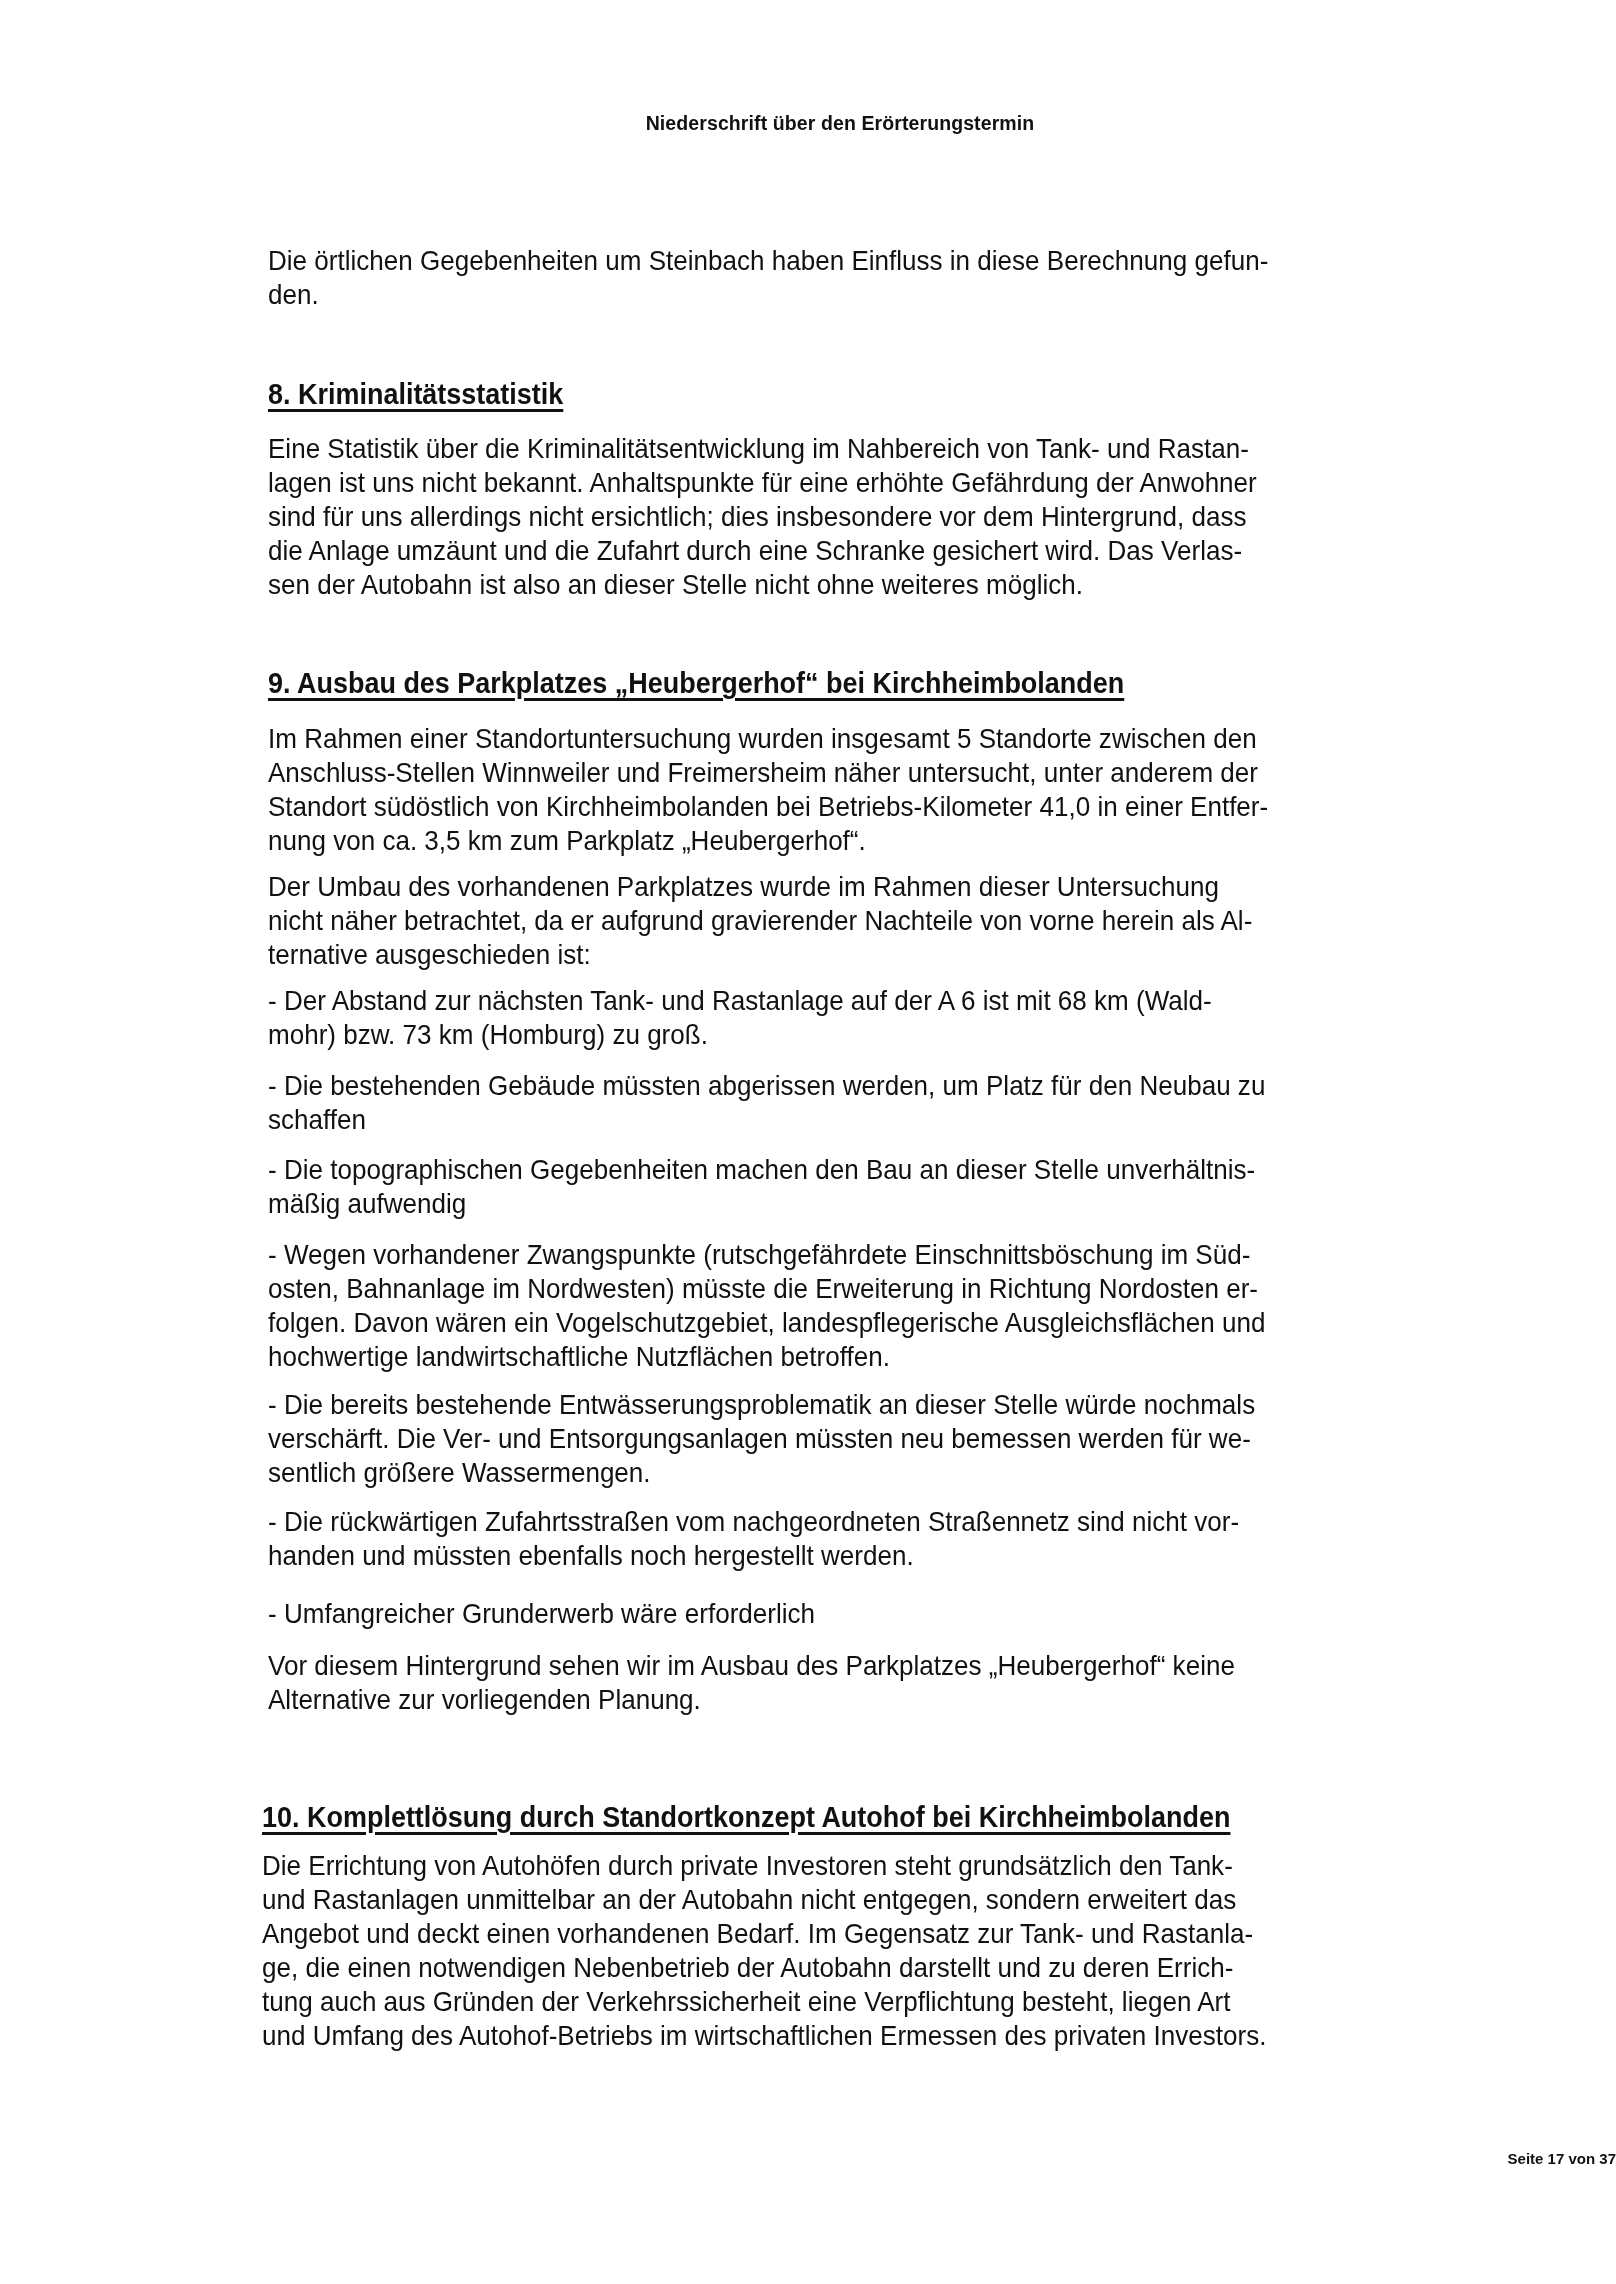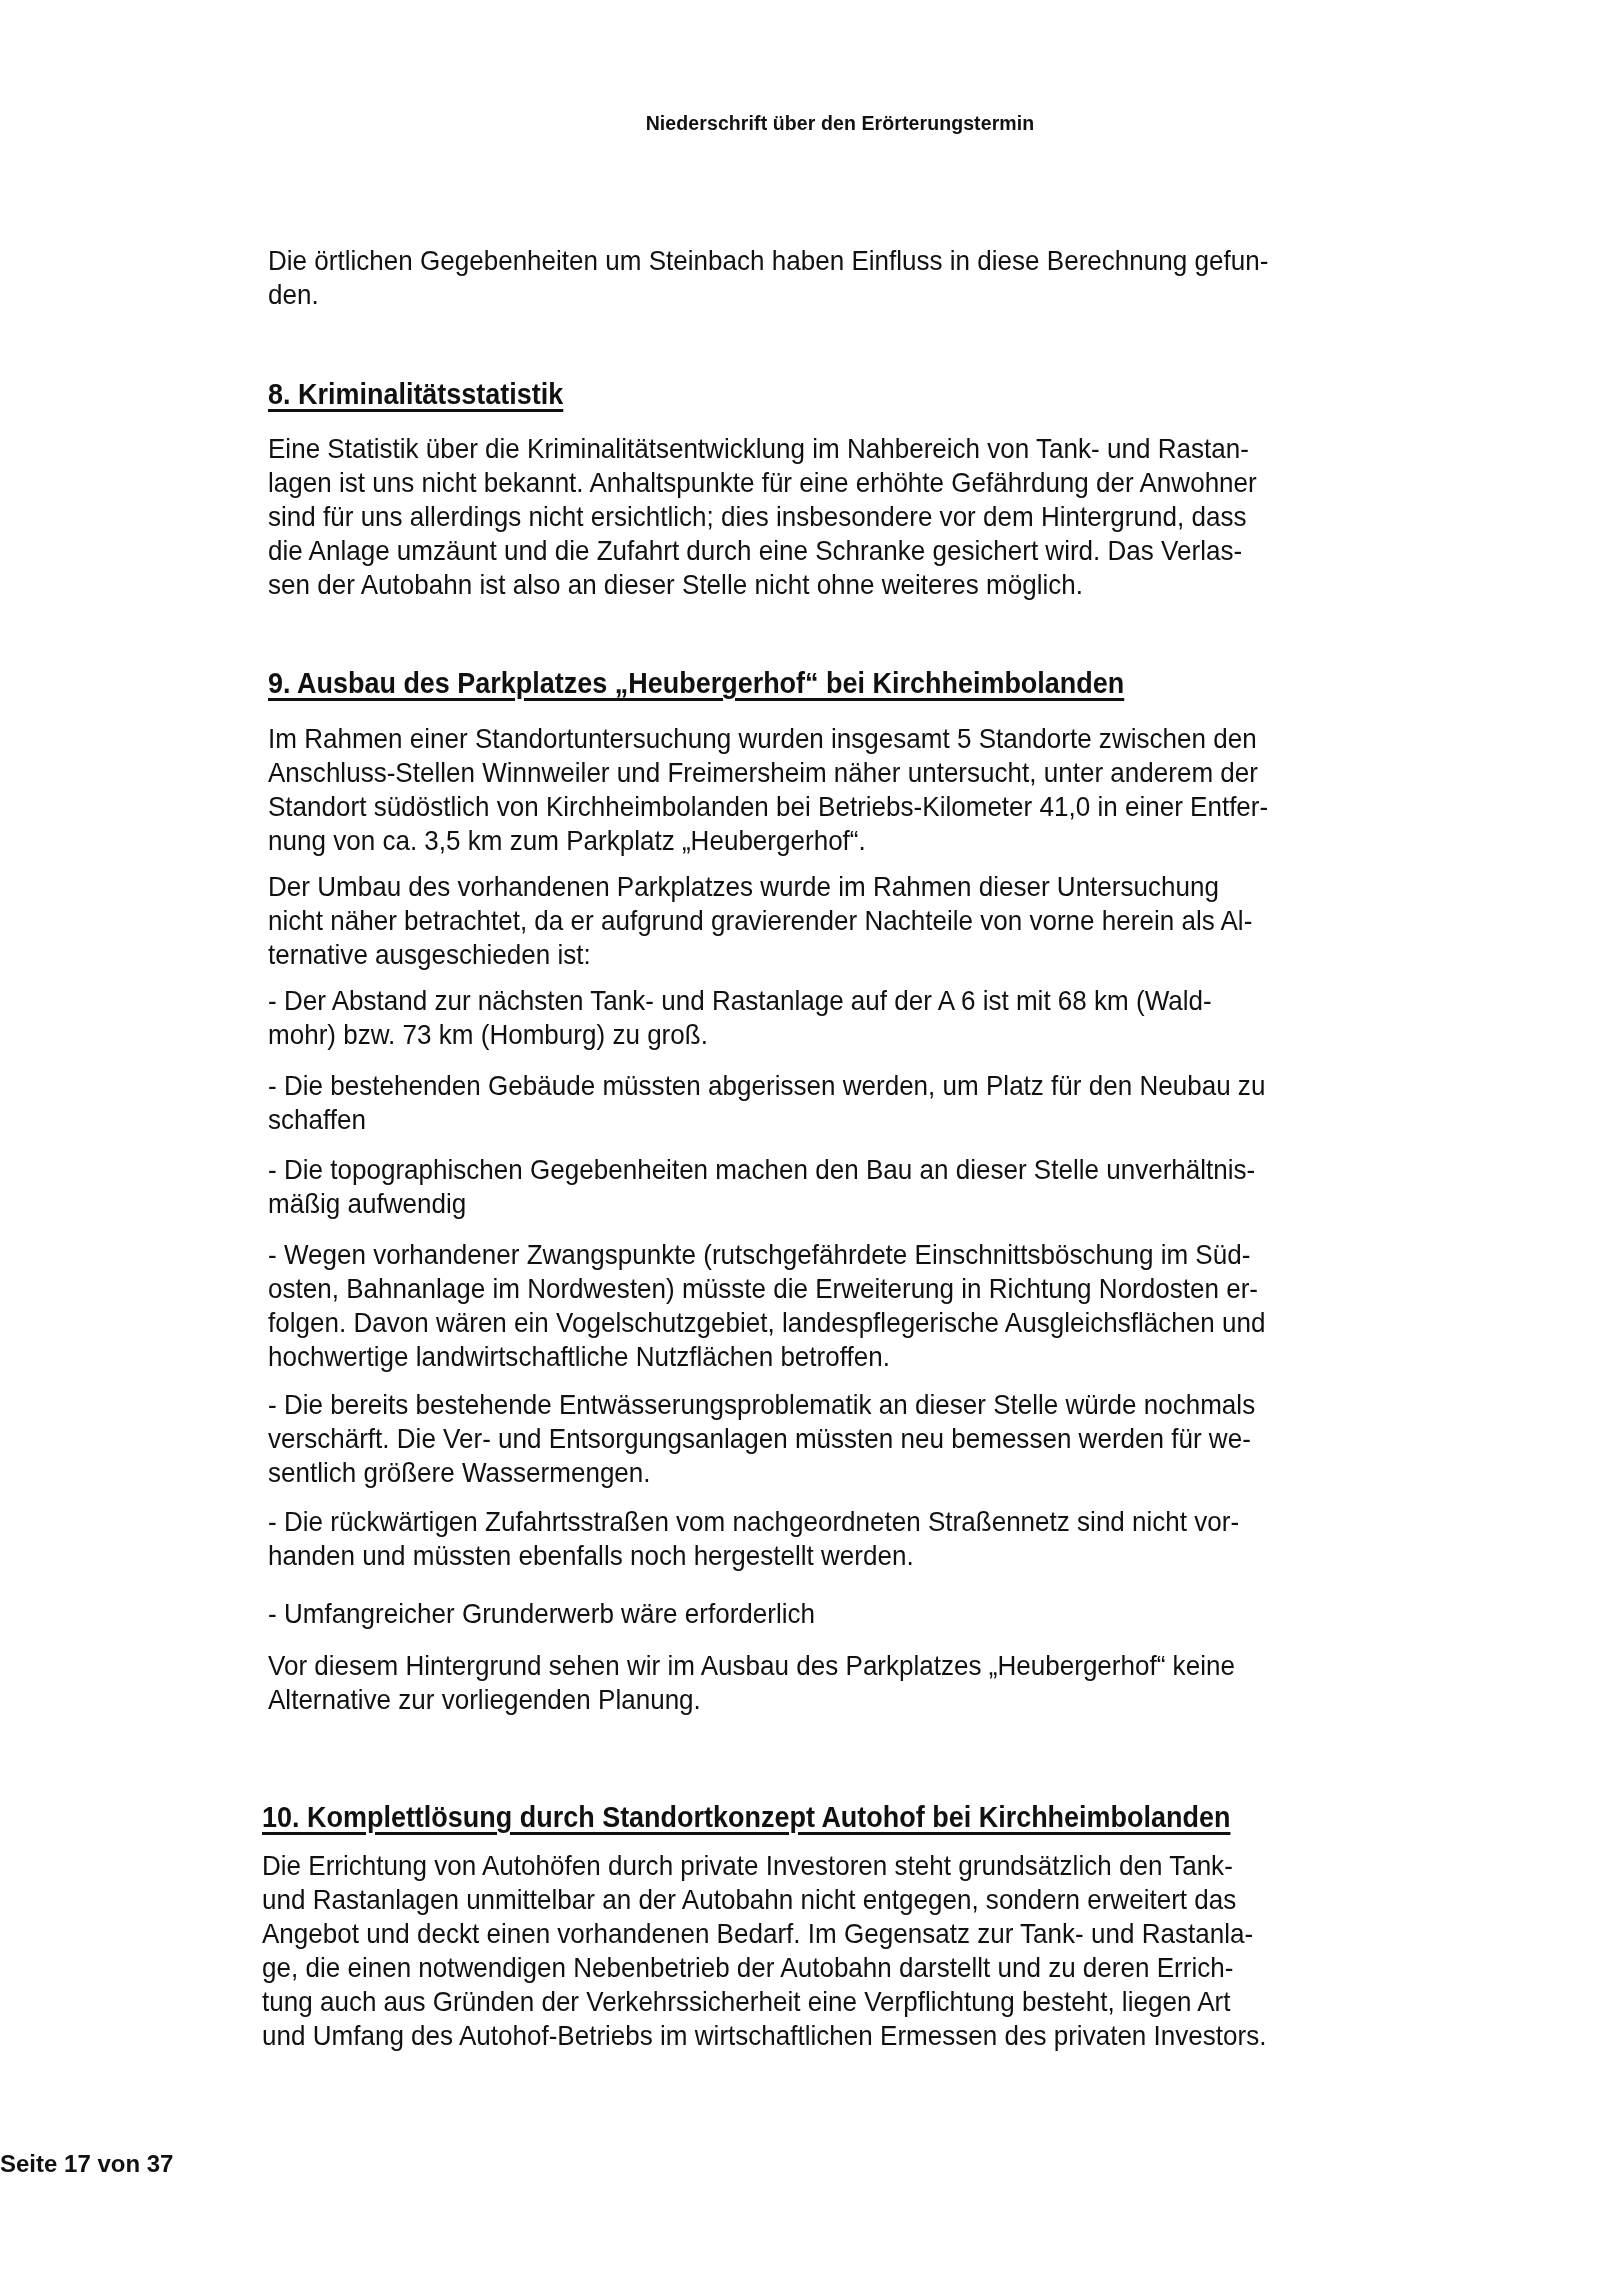--- a/index.html
+++ b/index.html
@@ -13,22 +13,22 @@
   }
   .page-header {
     position: absolute; left: 0; width: 1616px; top: 112px;
     text-align: center;
     font-size: 19.5px; font-weight: bold;
     letter-spacing: 0.1px;
     padding-left: 32px;
   }
   .page-footer {
     position: absolute; left: 0; width: 1616px; top: 2150px;
-    text-align: left;
-    font-size: 24px; font-weight: bold;
+    text-align: right;
+    font-size: 15px; font-weight: bold;
   }
   .block {
     position: absolute;
     left: 268px;
     width: 1147px;
     font-size: 28px;
     line-height: 34px;
     transform: scaleX(0.93);
     transform-origin: left top;
     width: 1238px;

